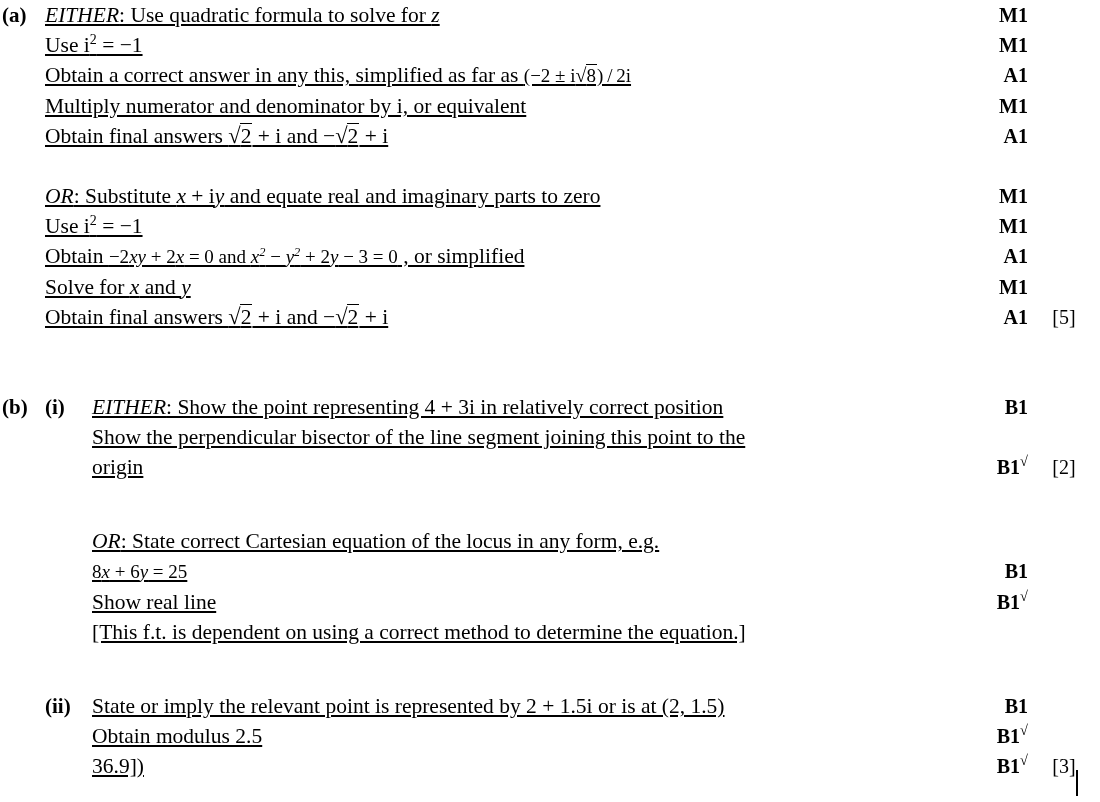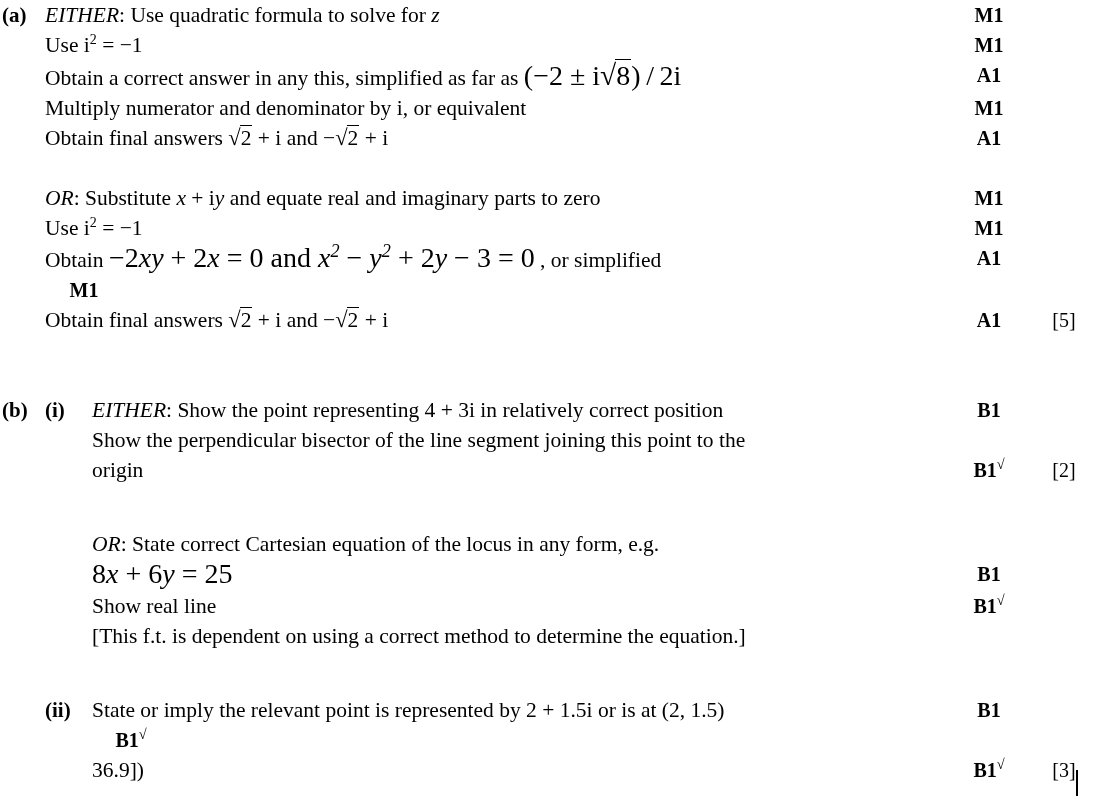--- a/index.html
+++ b/index.html
@@ -48,25 +48,26 @@
     font-weight: bold;
     font-size: 21px;
     line-height: 30px;
     box-sizing: border-box;
   }
   .body-cell {
     flex: 1 1 auto;
     font-size: 21.5px;
     line-height: 30px;
     white-space: nowrap;
+    text-decoration: underline;
   }
   .mark-cell {
     width: 78px;
     flex: 0 0 78px;
-    text-align: center;
+    text-align: right;
     font-weight: bold;
     font-size: 20px;
     line-height: 30px;
   }
   .total-cell {
     width: 72px;
     flex: 0 0 72px;
     text-align: center;
     font-size: 20px;
     line-height: 30px;
@@ -107,21 +108,21 @@
 
   
   .tick {
     font-size: 0.72em;
     vertical-align: super;
     line-height: 0;
     font-weight: normal;
     letter-spacing: 0;
   }
 
-  .eqn { font-size: 28px; }
+  .eqn { font-size: 19px; }
 
   .edge-tick {
     position: absolute;
     right: 22px;
     bottom: 6px;
     width: 2px;
     height: 26px;
     background: #000;
   }
 </style>
@@ -197,20 +198,23 @@
     <div class="gutter-a"></div>
     <div class="body-cell">
       <span>Obtain </span><span class="eqn">−2<i>xy</i> + 2<i>x</i> = 0 and <i>x</i><sup class="exp">2</sup> − <i>y</i><sup class="exp">2</sup> + 2<i>y</i> − 3 = 0</span><span> , or simplified</span>
     </div>
     <div class="mark-cell">A1</div>
     <div class="total-cell"></div>
   </div>
 
   <div class="row">
     <div class="gutter-a"></div>
+    <div class="body-cell">
+      <span>Solve for </span><i class="var">x</i><span> and </span><i class="var">y</i>
+    </div>
     <div class="mark-cell">M1</div>
     <div class="total-cell"></div>
   </div>
 
   <div class="row">
     <div class="gutter-a"></div>
     <div class="body-cell">
       <span>Obtain final answers </span><span class="radical"><span class="rsign">√</span><span class="rand">2</span></span><span> + i and −</span><span class="radical"><span class="rsign">√</span><span class="rand">2</span></span><span> + i</span>
     </div>
     <div class="mark-cell">A1</div>
@@ -290,20 +294,21 @@
     <div class="gutter-a"></div>
     <div class="gutter-b">(ii)</div>
     <div class="body-cell">State or imply the relevant point is represented by 2 + 1.5i or is at (2, 1.5)</div>
     <div class="mark-cell">B1</div>
     <div class="total-cell"></div>
   </div>
 
   <div class="row">
     <div class="gutter-a"></div>
     <div class="gutter-b"></div>
+    <div class="body-cell">Obtain modulus 2.5</div>
     <div class="mark-cell"><span>B1</span><span class="tick">√</span></div>
     <div class="total-cell"></div>
   </div>
 
 
   <div class="row">
     <div class="gutter-a"></div>
     <div class="gutter-b"></div>
     <div class="body-cell">36.9])</div>
     <div class="mark-cell"><span>B1</span><span class="tick">√</span></div>

